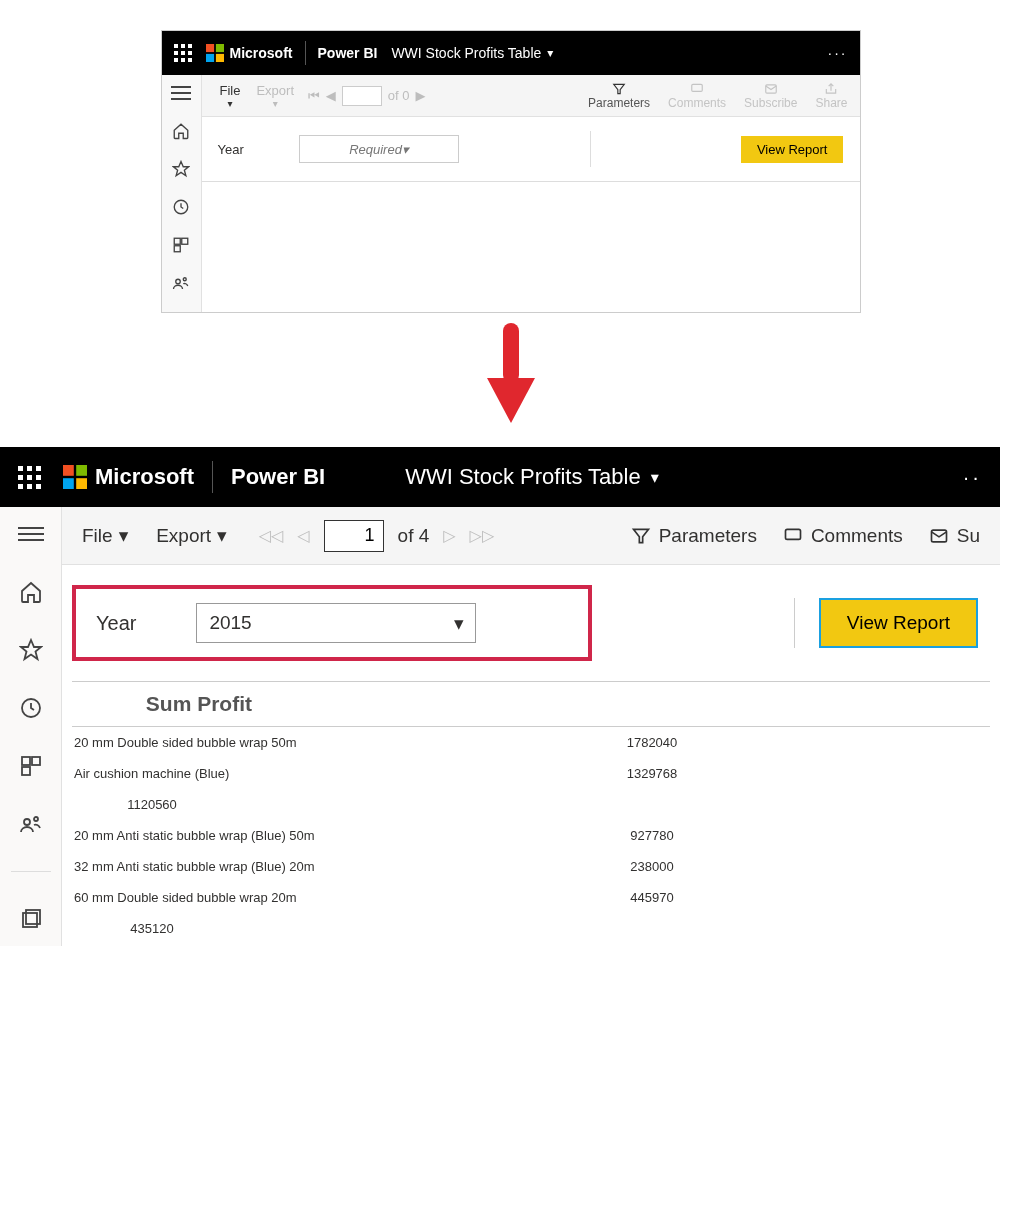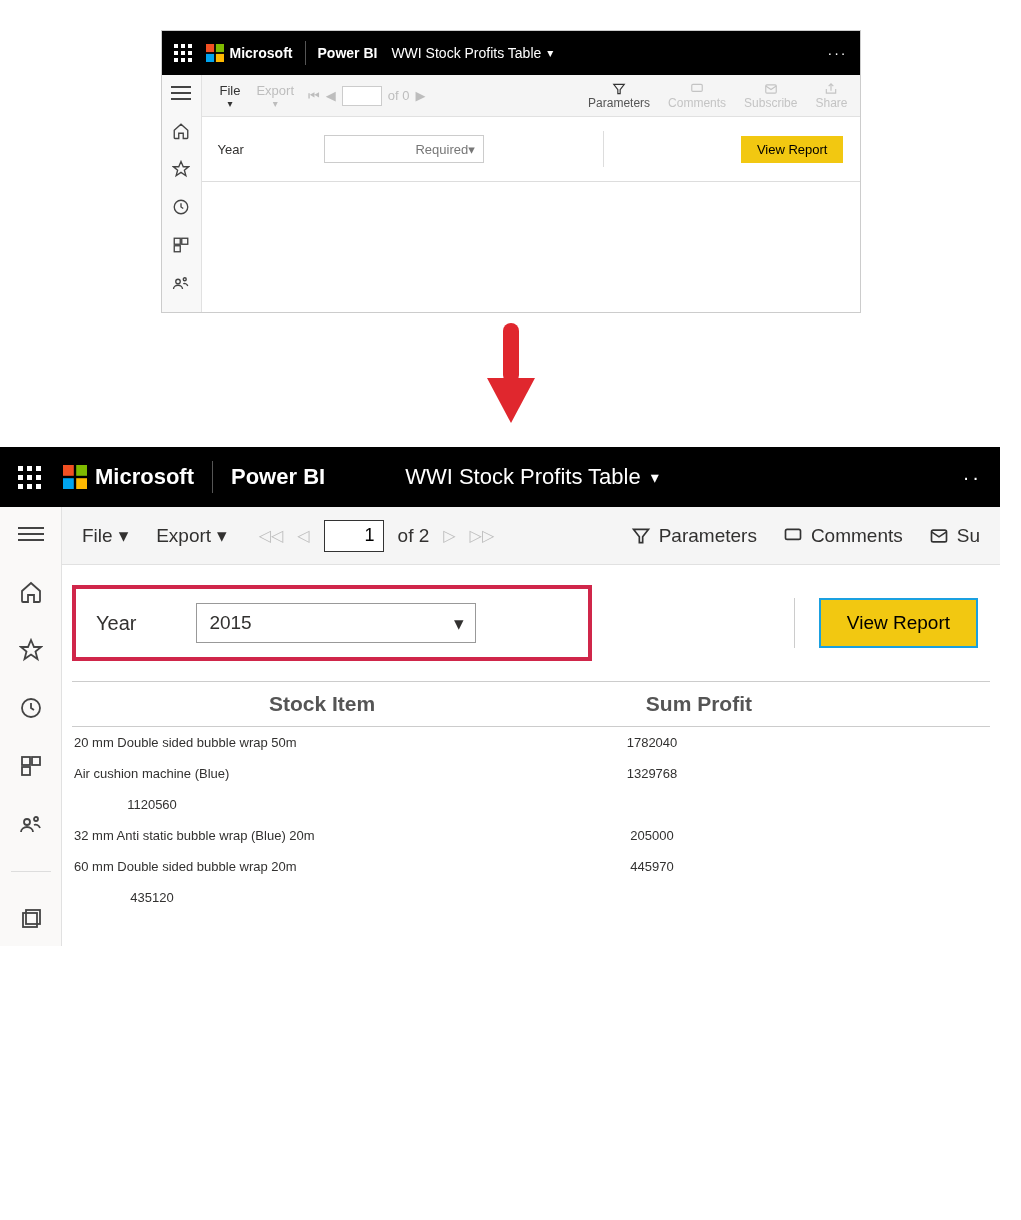--- a/index.html
+++ b/index.html
@@ -61,22 +61,22 @@
   .sw-toolbar .right-tools .tool.ghost { color:#c4c4c4; }
 
   .sw-param-area {
     border-bottom:1px solid #ddd;
     padding: 14px 16px;
     display:flex; align-items:center;
     font-size:13px;
   }
   .sw-param-area .sel {
     width:160px; height:28px; border:1px solid #ccc; background:#fff;
-    display:flex; align-items:center; justify-content:flex-end;
-    padding:0 8px; color:#777; margin-left:80px;
+    display:flex; align-items:center; justify-content:center;
+    padding:0 8px; color:#777; font-style:italic; margin-left:55px;
     cursor:pointer;
   }
   .sw-param-area .vr-btn {
     margin-left:auto; padding:6px 16px; background:#f2c811; border:none;
     font-size:13px; cursor:pointer;
   }
   .sw-param-area .sep { width:1px; height:36px; background:#ddd; margin:0 18px 0 auto;}
 
   .sw-blank { height:130px; background:#fff; }
 
@@ -409,21 +409,21 @@
           <span>▾</span>
         </div>
         <div class="tb-text" style="margin-left:18px;">
           <span>Export</span>
           <span>▾</span>
         </div>
         <div class="pager">
           <span class="nav-arrow">◁◁</span>
           <span class="nav-arrow">◁</span>
           <input class="page-box" value="1" style="">
-          <span>of 2</span>
+          <span>of 4</span>
           <span class="nav-arrow">▷</span>
           <span class="nav-arrow">▷▷</span>
         </div>
         <div class="right-tools">
           <div class="tool">
             <svg width="20" height="20" viewBox="0 0 24 24" fill="none" stroke="#333" stroke-width="2">
                 <polygon points="3 4 21 4 14 13 14 20 10 20 10 13"></polygon>
               </svg>
             <span>Parameters</span>
           </div>
@@ -451,38 +451,41 @@
             <span>2015</span>
             <span>▾</span>
           </div>
         </div>
         <div class="sep"></div>
         <button class="vr-btn">View Report</button>
       </div>
 
       <div class="lw-table">
         <div class="thead">
-          <div class="col-item">Stock Item</div>
           <div class="col-profit">Sum Profit</div>
         </div>
         <div id="tbody">
             <div class="trow">
               <div class="c1">20 mm Double sided bubble wrap 50m</div>
               <div class="c2">1782040</div>
             </div>
             <div class="trow">
               <div class="c1">Air cushion machine (Blue)</div>
               <div class="c2">1329768</div>
             </div>
             <div class="trow">
               <div class="c2">1120560</div>
             </div>
             <div class="trow">
+              <div class="c1">20 mm Anti static bubble wrap (Blue) 50m</div>
+              <div class="c2">927780</div>
+            </div>
+            <div class="trow">
               <div class="c1">32 mm Anti static bubble wrap (Blue) 20m</div>
-              <div class="c2">205000</div>
+              <div class="c2">238000</div>
             </div>
             <div class="trow">
               <div class="c1">60 mm Double sided bubble wrap 20m</div>
               <div class="c2">445970</div>
             </div>
             <div class="trow">
               <div class="c2">435120</div>
             </div>
           </div>
       </div>

